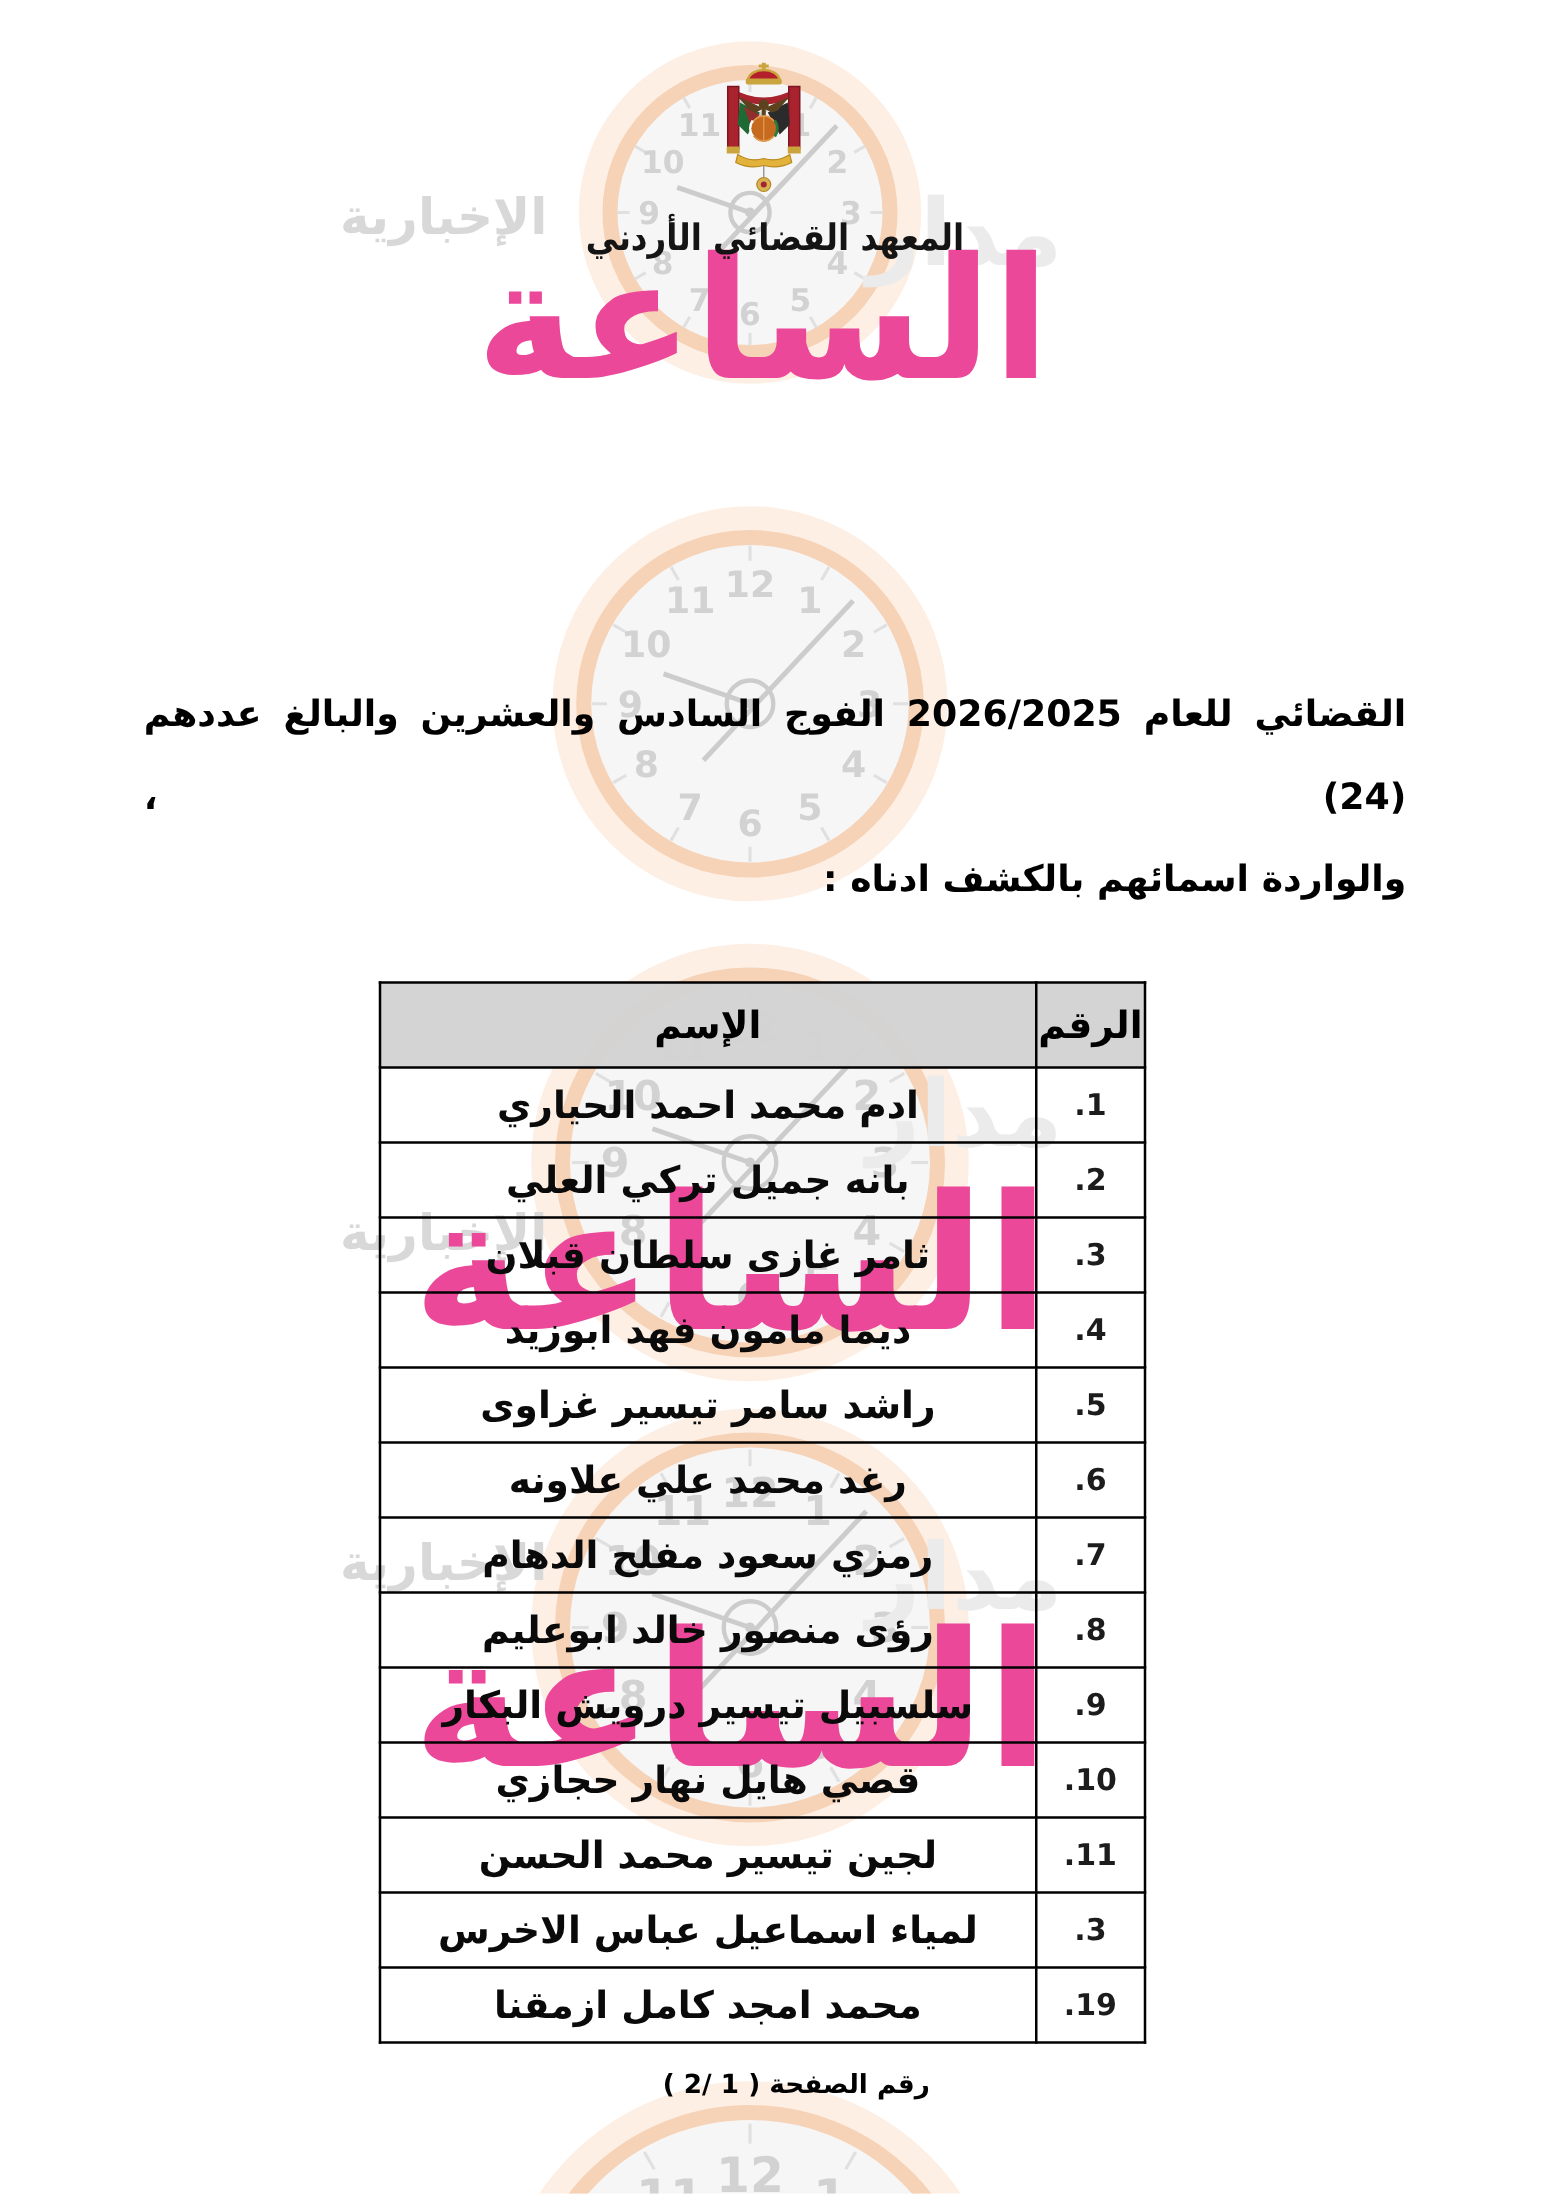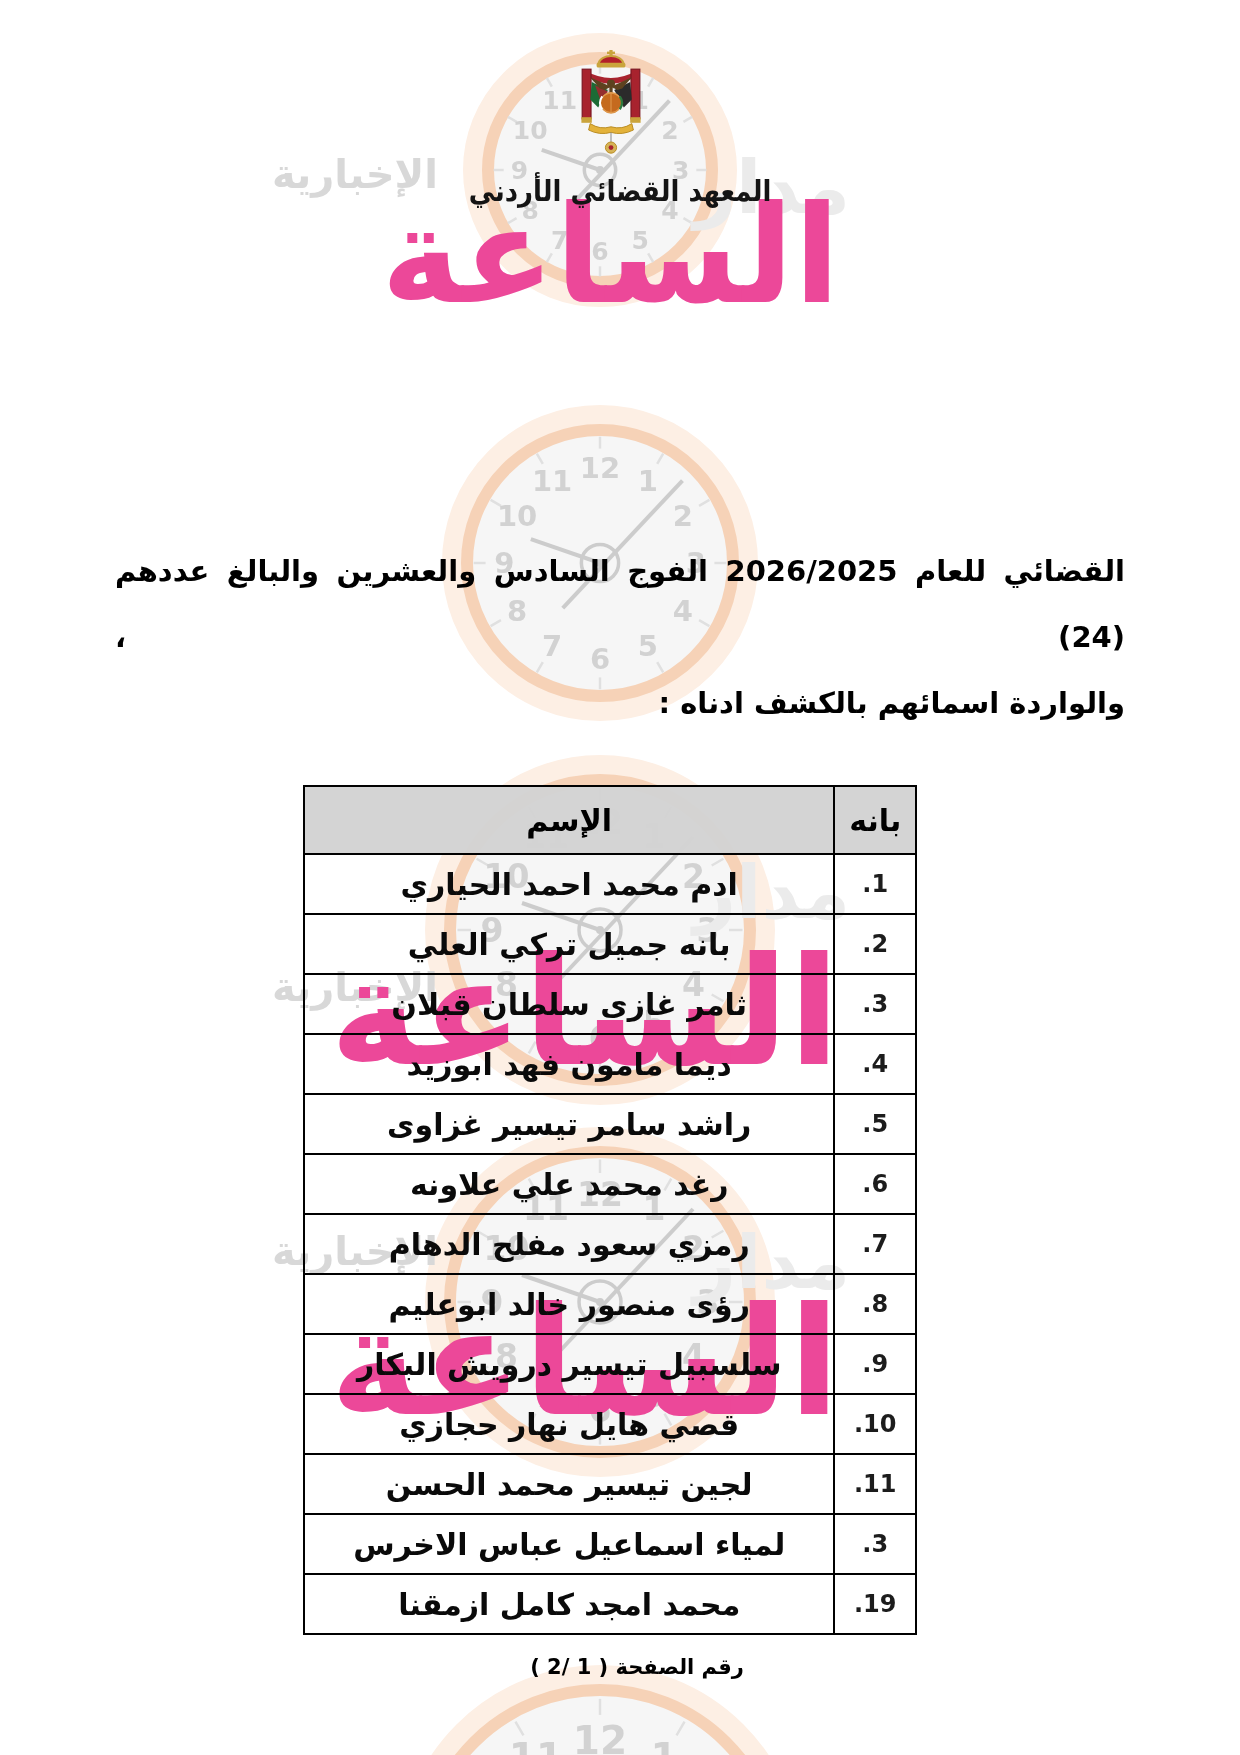--- a/index.html
+++ b/index.html
@@ -276,21 +276,21 @@
 
     <div class="intro">
       <div class="intro-line">القضائي للعام 2026/2025 الفوج السادس والعشرين والبالغ عددهم (24) ،</div>
       <div class="intro-line last">والواردة اسمائهم بالكشف ادناه :</div>
     </div>
 
     <div class="tbl-wrap">
       <table class="names">
         <thead>
           <tr>
-            <th class="num-h">بانه</th>
+            <th class="num-h">الرقم</th>
             <th class="nm-h">الإسم</th>
           </tr>
         </thead>
         <tbody>
           <tr>
               <td class="num">1.</td>
               <td class="nm">ادم محمد احمد الحياري</td>
             </tr>
           <tr>
               <td class="num">2.</td>

